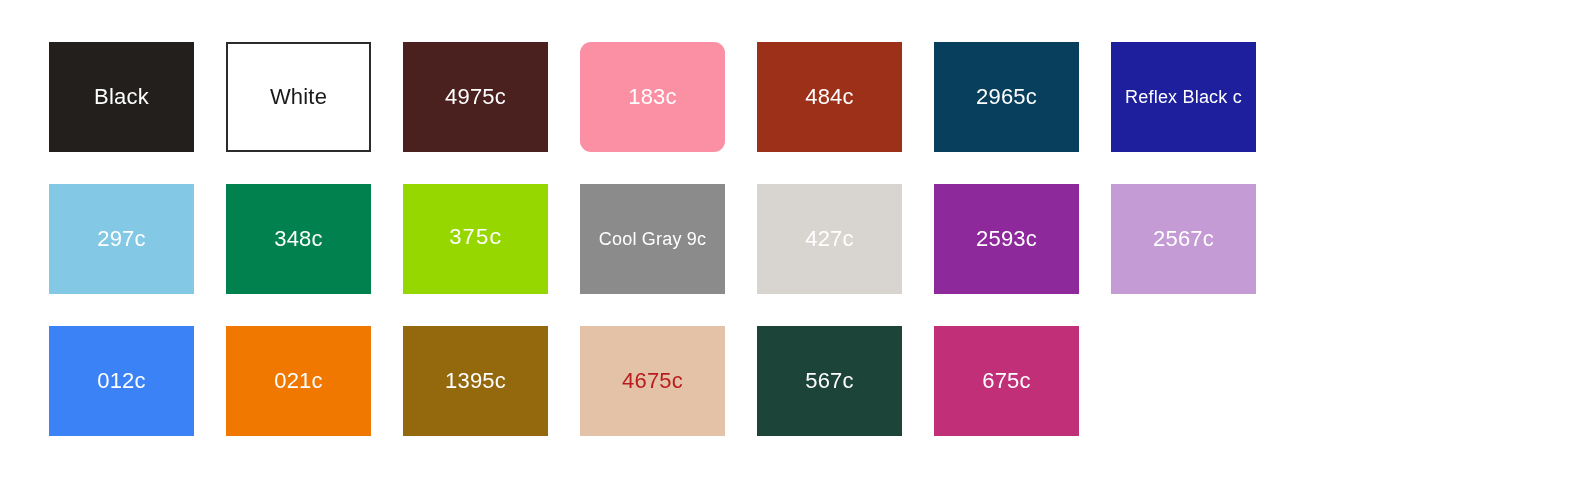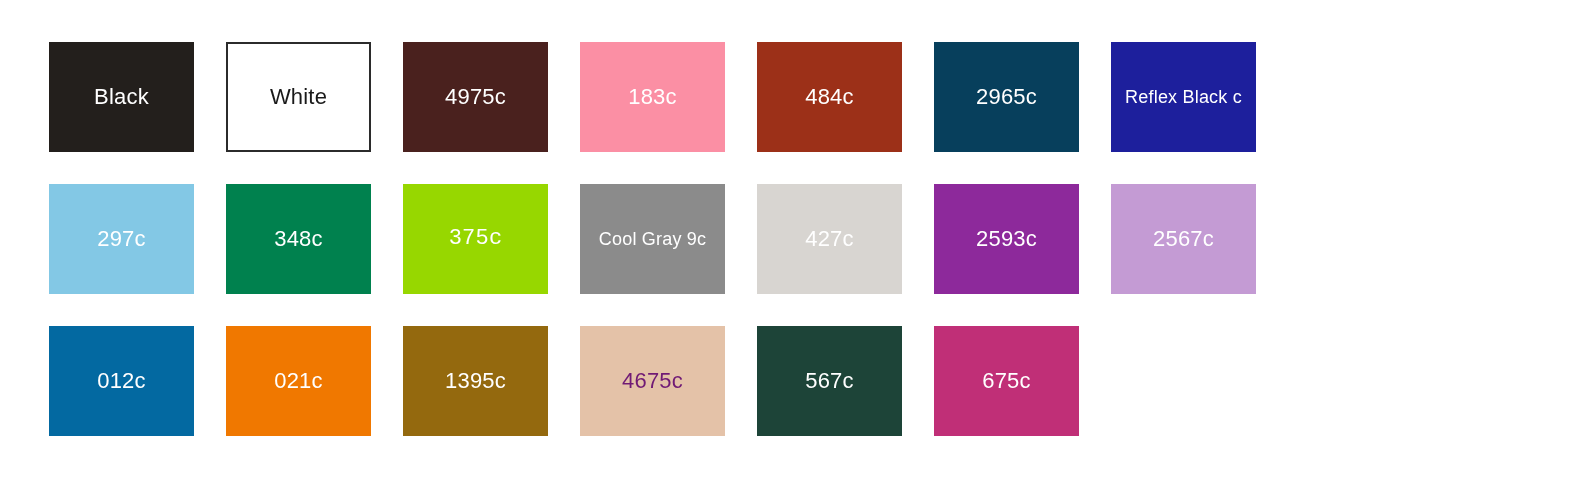--- a/index.html
+++ b/index.html
@@ -59,21 +59,21 @@
   <div class="swatch-grid">
       <div class="swatch" style="background: rgb(35, 31, 28);">
         <span class="swatch-label" style="color: rgb(255, 255, 255);">Black</span>
       </div>
       <div class="swatch bordered" style="background: rgb(255, 255, 255); border-color: rgb(43, 43, 43);">
         <span class="swatch-label" style="color: rgb(26, 26, 26);">White</span>
       </div>
       <div class="swatch" style="background: rgb(74, 33, 30);">
         <span class="swatch-label" style="color: rgb(255, 255, 255);">4975c</span>
       </div>
-      <div class="swatch" style="background: rgb(251, 143, 164);">
+      <div class="swatch" style="background: rgb(251, 143, 164); border-radius: 11px;">
         <span class="swatch-label" style="color: rgb(255, 255, 255);">183c</span>
       </div>
       <div class="swatch" style="background: rgb(156, 48, 24);">
         <span class="swatch-label" style="color: rgb(255, 255, 255);">484c</span>
       </div>
       <div class="swatch" style="background: rgb(7, 63, 92);">
         <span class="swatch-label" style="color: rgb(255, 255, 255);">2965c</span>
       </div>
       <div class="swatch" style="background: rgb(29, 31, 156);">
         <span class="swatch-label small" style="color: rgb(255, 255, 255);">Reflex Black c</span>
@@ -92,31 +92,31 @@
       </div>
       <div class="swatch" style="background: rgb(216, 213, 209);">
         <span class="swatch-label" style="color: rgb(255, 255, 255);">427c</span>
       </div>
       <div class="swatch" style="background: rgb(141, 41, 155);">
         <span class="swatch-label" style="color: rgb(255, 255, 255);">2593c</span>
       </div>
       <div class="swatch" style="background: rgb(196, 155, 212);">
         <span class="swatch-label" style="color: rgb(255, 255, 255);">2567c</span>
       </div>
-      <div class="swatch" style="background: #0369a1;">
+      <div class="swatch" style="background: #3b82f6;">
         <span class="swatch-label" style="color: rgb(255, 255, 255);">012c</span>
       </div>
       <div class="swatch" style="background: rgb(240, 120, 0);">
         <span class="swatch-label" style="color: rgb(255, 255, 255); text-align: center;">021c</span>
       </div>
       <div class="swatch" style="background: rgb(148, 105, 14);">
         <span class="swatch-label" style="color: rgb(255, 255, 255);">1395c</span>
       </div>
       <div class="swatch" style="background: rgb(228, 194, 168);">
-        <span class="swatch-label" style="color: #701a75;">4675c</span>
+        <span class="swatch-label" style="color: #b91c1c;">4675c</span>
       </div>
       <div class="swatch" style="background: rgb(29, 68, 56);">
         <span class="swatch-label" style="color: rgb(255, 255, 255);">567c</span>
       </div>
       <div class="swatch" style="background: rgb(192, 47, 119);">
         <span class="swatch-label" style="color: rgb(255, 255, 255);">675c</span>
       </div>
     </div>
 </div>
 

